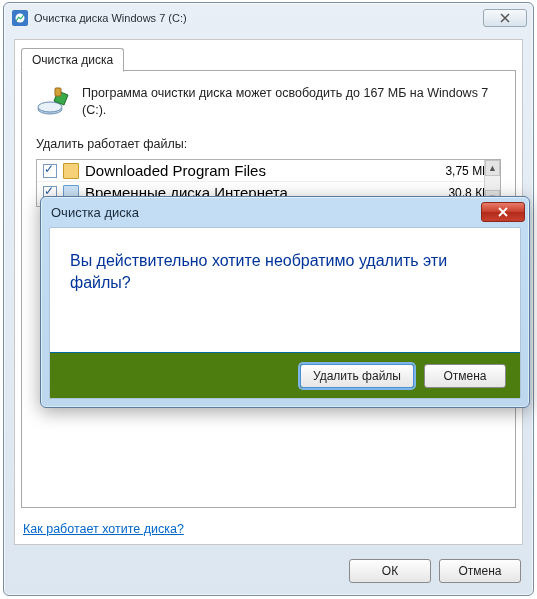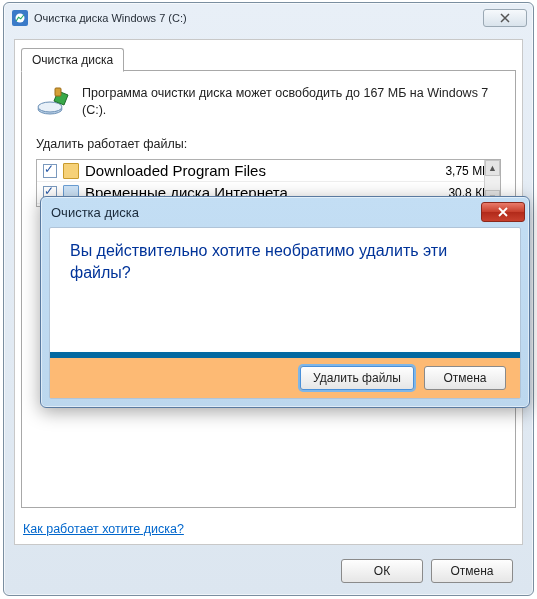--- a/index.html
+++ b/index.html
@@ -149,21 +149,21 @@
   }
   .scroll-track { flex: 1; }
   .link-row {
     position: absolute;
     left: 8px; bottom: 8px;
     font-size: 12.5px;
   }
   .link-row a { color: #0066cc; text-decoration: underline; cursor: pointer; }
   .button-bar {
     position: absolute;
-    right: 20px; bottom: 12px;
+    right: 12px; bottom: 12px;
     display: flex; gap: 8px;
   }
   .win-btn {
     min-width: 82px;
     height: 24px;
     border: 1px solid #8a8a8a;
     border-radius: 3px;
     background: linear-gradient(#fefefe,#e6e6e6);
     font-size: 12px;
     color: #222;
@@ -200,31 +200,31 @@
   }
   .dlg-close svg { width: 10px; height: 10px; }
   .dlg-body {
     position: absolute;
     left: 8px; right: 8px; top: 30px; bottom: 8px;
     background: #fff;
     border: 1px solid #b0c4d8;
     border-radius: 2px;
   }
   .dlg-msg {
-    padding: 12px 20px 0 20px;
+    padding: 22px 20px 0 20px;
     font-size: 16px;
     line-height: 22px;
     color: #003399;
   }
   .dlg-panel {
     position: absolute;
     left: 0; right: 0; bottom: 0;
     height: 46px;
-    background: #fdba74;
-    border-top: 6px solid #0369a1;
+    background: #4d7c0f;
+    border-top: 1px solid #0369a1;
     display: flex;
     align-items: center;
     justify-content: flex-end;
     padding-right: 14px;
     gap: 10px;
   }
   .dlg-panel .win-btn.focus {
     box-shadow: 0 0 0 2px #7eb6e8;
     border-color: #4a90d9;
   }

